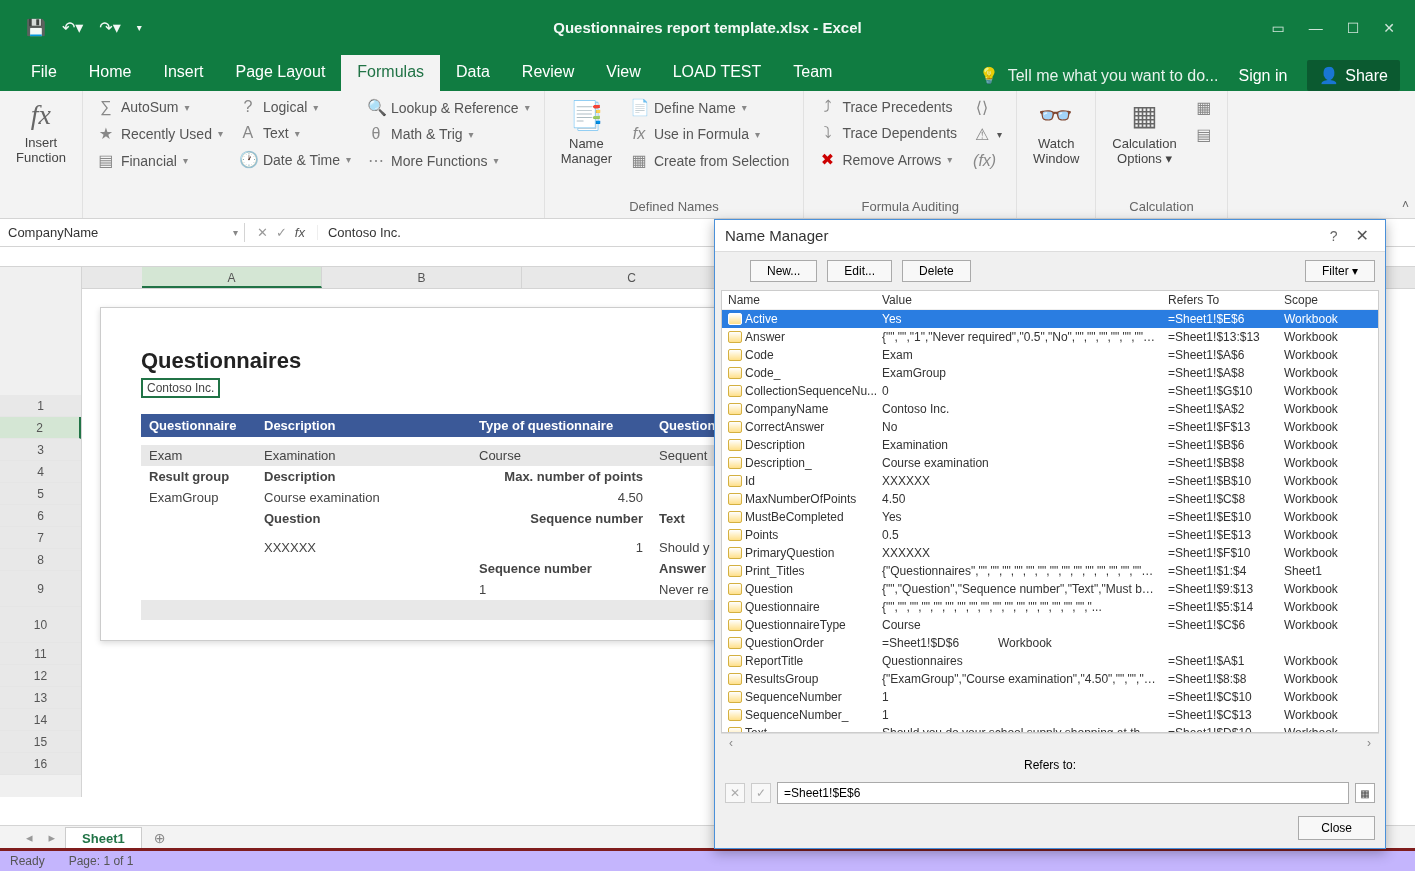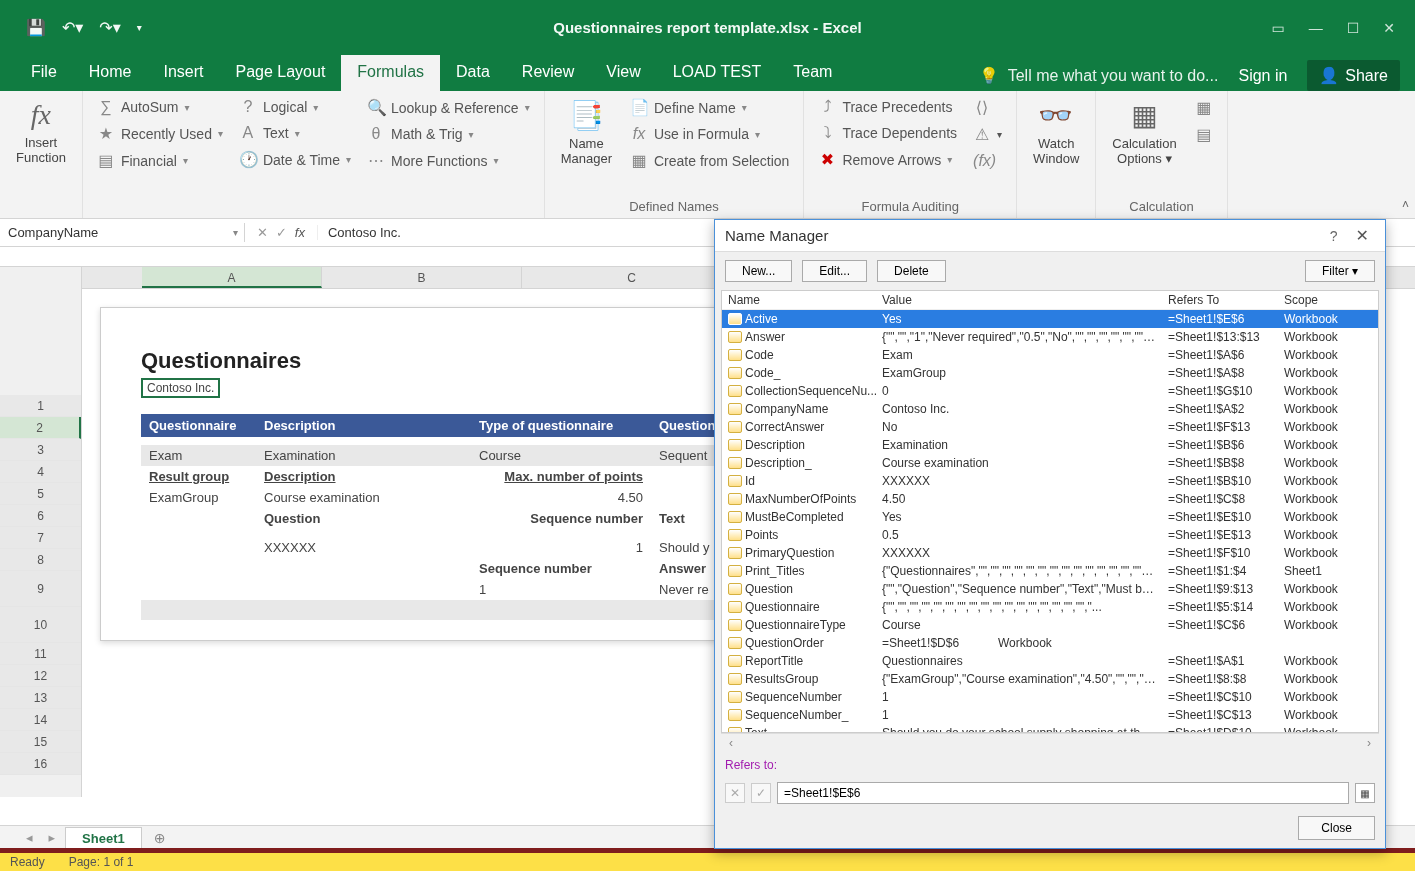--- a/index.html
+++ b/index.html
@@ -61,45 +61,45 @@
 .c1 { width: 115px;} .c2 { width: 215px;} .c3 { width: 180px;} .c4 { width: 120px;}
 .shade { background: #e8e8e8; }
 
 
 .sheettabs { position: absolute; bottom: 22px; left: 0; right: 0; height: 24px; background: #f3f3f3; border-top: 1px solid #d4d4d4; display: flex; align-items: center; padding-left: 20px; gap: 4px; font-size: 13px;}
 .sheettabs .nav { color: #999; padding: 0 6px; cursor: pointer;}
 .sheettabs .stab { padding: 3px 16px; background: #fff; border: 1px solid #ccc; border-bottom: none; color: #217346; font-weight: 600;}
 .sheettabs .add { color: #888; padding: 0 8px; cursor: pointer; font-size: 14px;}
 
 
-.statusbar { position: absolute; bottom: 0; left: 0; right: 0; height: 23px; background: #fde047; border-top: 5px solid #7f1d1d; display: flex; align-items: center; padding: 0 10px; font-size: 12px; color: #555; gap: 24px;}
+.statusbar { position: absolute; bottom: 0; left: 0; right: 0; height: 23px; background: #c4b5fd; border-top: 3px solid #7f1d1d; display: flex; align-items: center; padding: 0 10px; font-size: 12px; color: #555; gap: 24px;}
 
 
 .dialog { position: absolute; left: 714px; top: 219px; width: 672px; height: 630px; background: #f0f0f0; border: 1px solid #4a90d9; box-shadow: 0 4px 12px rgba(0,0,0,0.3); display: flex; flex-direction: column; font-size: 12px;}
 .dialog .dlg-title { display: flex; align-items: center; padding: 6px 10px; background: #fff; border-bottom: 1px solid #ddd;}
 .dialog .dlg-title .t { font-size: 15px; color: #333; }
 .dialog .dlg-title .spacer { flex: 1; }
 .dialog .dlg-title .help { font-size: 14px; color: #666; padding: 0 12px; cursor: pointer;}
 .dialog .dlg-title .close { font-size: 16px; color: #555; padding: 0 6px; cursor: pointer;}
-.dialog .dlg-toolbar { display: flex; gap: 10px; padding: 8px 10px; align-items: center;}
+.dialog .dlg-toolbar { display: flex; gap: 10px; padding: 8px 10px; align-items: center; margin-left: 25px;}
 .dialog .dlg-toolbar button { padding: 3px 16px; font-size: 12px; background: #f8f8f8; border: 1px solid #aaa; cursor: pointer;}
 .dialog .dlg-toolbar .filter { margin-left: auto; }
 .dialog .dlg-table { flex: 1; background: #fff; border: 1px solid #ccc; margin: 0 6px; overflow: hidden auto; position: relative;}
 .dlg-hdr { display: flex; background: #fff; border-bottom: 1px solid #eee; font-size: 12px; color: #333; position: sticky; top: 0;}
 .dlg-hdr > div, .dlg-row > div { padding: 2px 6px; overflow: hidden; text-overflow: ellipsis; white-space: nowrap;}
 .col-name { width: 154px; display: flex; align-items: center; gap: 3px;} 
 .col-value { width: 286px; } 
 .col-refers { width: 116px; } 
 .col-scope { width: 90px; }
 .dlg-row { display: flex; font-size: 12px; color: #333; cursor: default;}
 .dlg-row.selected { background: #2a7de1; color: #fff; }
 .dlg-row .ic { width: 14px; height: 12px; background: linear-gradient(#fff,#ffe08a); border: 1px solid #d4b040; border-radius: 2px; display: inline-block; flex-shrink: 0;}
 .dlg-row.selected .ic { border-color: #fff;}
 .dlg-scroll { display: flex; justify-content: space-between; padding: 2px 8px; background: #f0f0f0; border-top: 1px solid #ddd; color: #888; margin: 0 6px;}
-.dlg-refers { padding: 6px 10px; font-size: 12px; color: #a21caf;}
+.dlg-refers { padding: 6px 10px; font-size: 12px; color: #000000; text-align: center;}
 .dlg-refers-row { display: flex; align-items: center; gap: 6px; padding: 4px 10px;}
 .dlg-refers-row .rbtn { width: 20px; height: 20px; border: 1px solid #ccc; background: #f8f8f8; display: flex; align-items: center; justify-content: center; color: #aaa; font-size: 12px;}
 .dlg-refers-row input { flex: 1; padding: 3px 6px; border: 1px solid #aaa; font-size: 12px;}
 .dlg-refers-row .pick { width: 20px; height: 20px; border: 1px solid #aaa; background: #fff; font-size: 10px; display:flex; align-items:center; justify-content:center;}
 .dlg-footer { display: flex; justify-content: flex-end; padding: 8px 10px;}
 .dlg-footer button { padding: 4px 22px; font-size: 12px; border: 1px solid #aaa; background: #f8f8f8; cursor: pointer;}
 
 .dd-arrow::after { content: " ▾"; font-size: 10px; color: #888;}
 </style>
 </head>
@@ -336,21 +336,21 @@
       <div class="c3">Type of questionnaire</div>
       <div class="c4">Question</div>
     </div>
     <div style="height:8px;"></div>
     <div class="tbl-row shade">
       <div class="c1">Exam</div>
         <div class="c2">Examination</div>
         <div class="c3">Course</div>
         <div class="c4">Sequent</div>
     </div>
-    <div class="tbl-row" style="font-weight:bold;text-decoration:underline;">
+    <div class="tbl-row" style="font-weight:bold;">
       <div class="c1">Result group</div>
         <div class="c2">Description</div>
         <div class="c3" style="text-align:right;">Max. number of points</div>
         <div class="c4"></div>
     </div>
     <div class="tbl-row">
       <div class="c1">ExamGroup</div>
         <div class="c2">Course examination</div>
         <div class="c3" style="text-align:right;">4.50</div>
         <div class="c4"></div>

